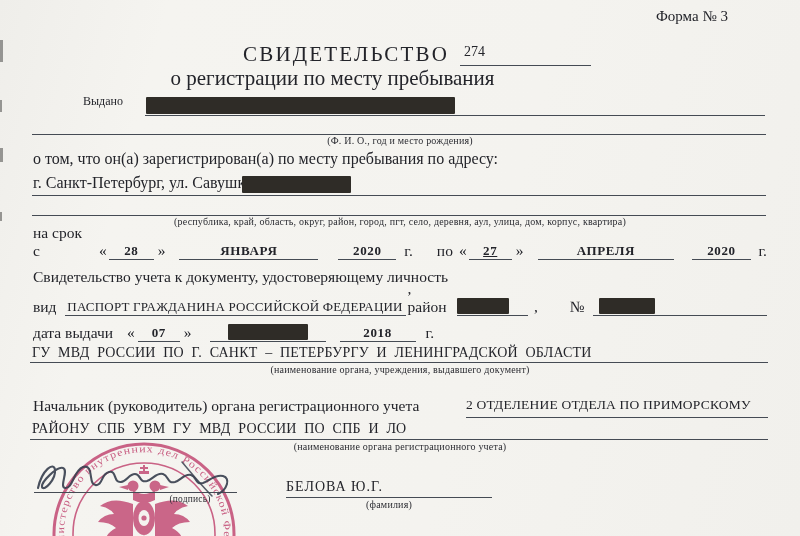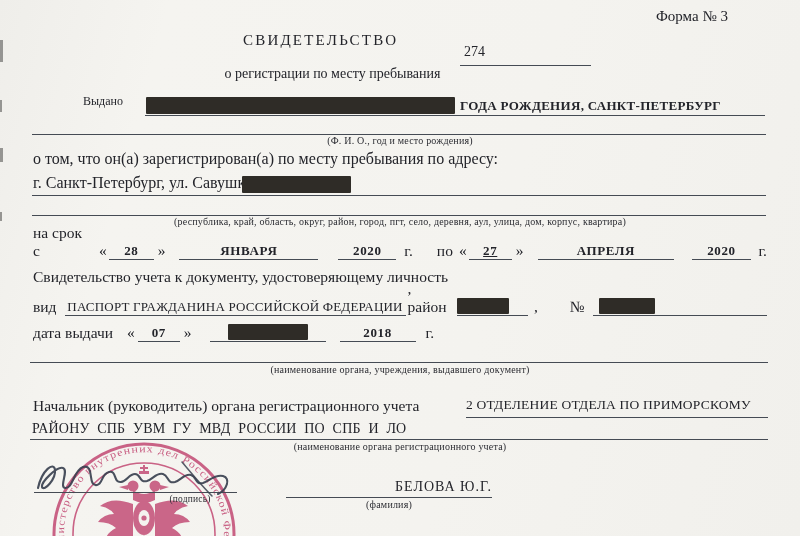--- a/index.html
+++ b/index.html
@@ -24,28 +24,27 @@
 
 <div class="page">
 
   <div class="abs scan-tick" style="left:0;top:40px;width:3px;height:22px;"></div>
   <div class="abs scan-tick" style="left:0;top:100px;width:2px;height:12px;"></div>
   <div class="abs scan-tick" style="left:0;top:148px;width:3px;height:14px;"></div>
   <div class="abs scan-tick" style="left:0;top:212px;width:2px;height:9px;"></div>
 
   <div class="abs" style="left:656px;top:8px;font-size:15px;">Форма № 3</div>
 
-  <div class="abs" style="left:243px;top:32px;font-size:15px;letter-spacing:2.2px;">СВИДЕТЕЛЬСТВО</div>
+  <div class="abs" style="left:243px;top:42px;font-size:21px;letter-spacing:2.2px;">СВИДЕТЕЛЬСТВО</div>
   <div class="abs" style="left:460px;top:44px;width:127px;height:21px;border-bottom:1.2px solid #454b54;font-size:14px;padding-left:4px;">274</div>
-  <div class="abs" style="left:60px;top:66px;width:545px;text-align:center;font-size:14px;">о регистрации по месту пребывания</div>
+  <div class="abs" style="left:60px;top:66px;width:545px;text-align:center;font-size:21px;">о регистрации по месту пребывания</div>
 
   <div class="abs" style="left:83px;top:94px;font-size:12px;">Выдано</div>
   <div class="abs rule" style="left:145px;top:96px;width:620px;height:19px;"></div>
   <div class="abs redaction" style="left:146px;top:97px;width:309px;height:17px;"></div>
-  <div class="abs" style="left:460px;top:98px;font-size:13px;font-weight:bold;letter-spacing:.3px;">ГОДА РОЖДЕНИЯ, САНКТ-ПЕТЕРБУРГ</div>
   <div class="abs rule" style="left:32px;top:115px;width:734px;height:19px;"></div>
   <div class="abs caption" style="left:60px;top:135px;width:680px;">(Ф. И. О., год и место рождения)</div>
 
   <div class="abs" style="left:33px;top:150px;font-size:16px;">о том, что он(а) зарегистрирован(а) по месту пребывания по адресу:</div>
   <div class="abs rule" style="left:32px;top:176px;width:734px;height:19px;"></div>
   <div class="abs" style="left:33px;top:174px;font-size:16px;">г. Санкт-Петербург, ул. Савушкина, дом</div>
   <div class="abs redaction" style="left:242px;top:176px;width:109px;height:17px;"></div>
   <div class="abs rule" style="left:32px;top:196px;width:734px;height:19px;"></div>
   <div class="abs caption" style="left:40px;top:216px;width:720px;">(республика, край, область, округ, район, город, пгт, село, деревня, аул, улица, дом, корпус, квартира)</div>
 
@@ -106,20 +105,21 @@
     <span class="slot" style="width:116px;height:22px;margin-left:18px;">
         <span class="redaction" style="width:80px;height:16px;margin-bottom:1px;"></span>
       </span>
     <span class="slot" style="width:76px;height:22px;margin-left:14px;">
         <span class="bold-val">2018</span>
       </span>
     <span style="margin-left:10px;">г.</span>
   </div>
 
   <div class="abs rule" style="left:30px;top:344px;width:738px;height:18px;"></div>
+  <div class="abs caps" style="left:32px;top:345px;font-size:14px;word-spacing:4px;">ГУ МВД РОССИИ ПО Г. САНКТ – ПЕТЕРБУРГУ И ЛЕНИНГРАДСКОЙ ОБЛАСТИ</div>
   <div class="abs caption" style="left:60px;top:364px;width:680px;">(наименование органа, учреждения, выдавшего документ)</div>
 
   <div class="abs" style="left:33px;top:397px;font-size:15.5px;">Начальник (руководитель) органа регистрационного учета</div>
   <div class="abs rule caps" style="left:466px;top:397px;width:302px;height:20px;font-size:13.5px;text-align:left;">2 ОТДЕЛЕНИЕ ОТДЕЛА ПО ПРИМОРСКОМУ</div>
   <div class="abs rule" style="left:30px;top:420px;width:738px;height:19px;"></div>
   <div class="abs caps" style="left:32px;top:421px;font-size:14px;word-spacing:4px;">РАЙОНУ СПБ УВМ ГУ МВД РОССИИ ПО СПБ И ЛО</div>
   <div class="abs caption" style="left:60px;top:441px;width:680px;">(наименование органа регистрационного учета)</div>
 
   <svg class="abs" style="left:48px;top:438px;" width="192" height="192" viewBox="0 0 192 192">
     <defs>
@@ -155,16 +155,16 @@
   </svg>
 
   <div class="abs rule" style="left:34px;top:472px;width:203px;height:20px;"></div>
   <svg class="abs" style="left:32px;top:456px;" width="214" height="44" viewBox="0 0 214 44">
     <path d="M6 32 C10 14 22 5 23 14 C24 23 12 36 10 31 C9 26 25 10 31 12 C37 14 27 31 33 32 C41 33 41 15 51 11 C63 7 55 31 65 29 C71 28 69 18 77 16 C85 14 81 27 89 26 C95 25 97 18 103 18 C109 18 107 27 115 25 C121 23 125 16 131 18 C137 20 135 28 143 26 C149 24 153 17 159 19 C165 21 163 29 171 27 C177 25 183 18 191 20 C199 22 195 34 186 38" fill="none" stroke="#3a4150" stroke-width="2.1" stroke-linecap="round" opacity="0.92"></path>
     <path d="M150 6 C160 18 170 30 180 40" fill="none" stroke="#3a4150" stroke-width="1.5" stroke-linecap="round" opacity="0.85"></path>
   </svg>
   <div class="abs caption" style="left:140px;top:494px;width:100px;font-size:9.5px;">(подпись)</div>
 
   <div class="abs rule" style="left:286px;top:477px;width:206px;height:20px;"></div>
-  <div class="abs" style="left:286px;top:479px;width:206px;text-align:right;font-size:14px;letter-spacing:1px;">БЕЛОВА Ю.Г.</div>
+  <div class="abs" style="left:286px;top:479px;width:206px;text-align:left;font-size:14px;letter-spacing:1px;">БЕЛОВА Ю.Г.</div>
   <div class="abs caption" style="left:286px;top:499px;width:206px;">(фамилия)</div>
 
 </div>
 
 </body></html>

